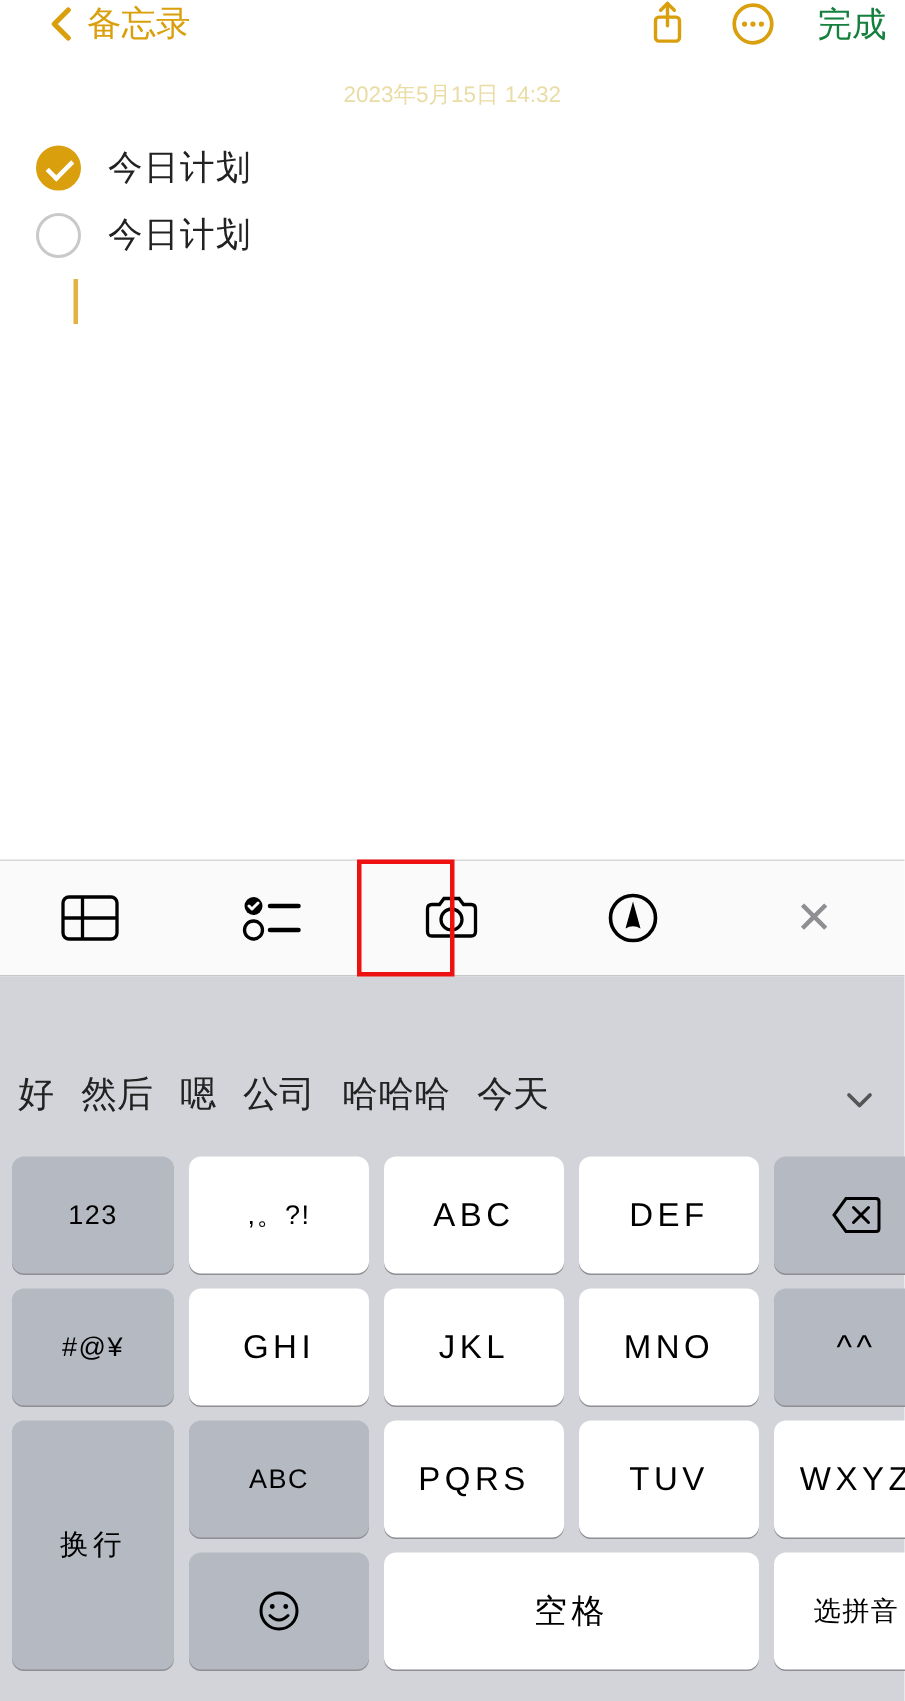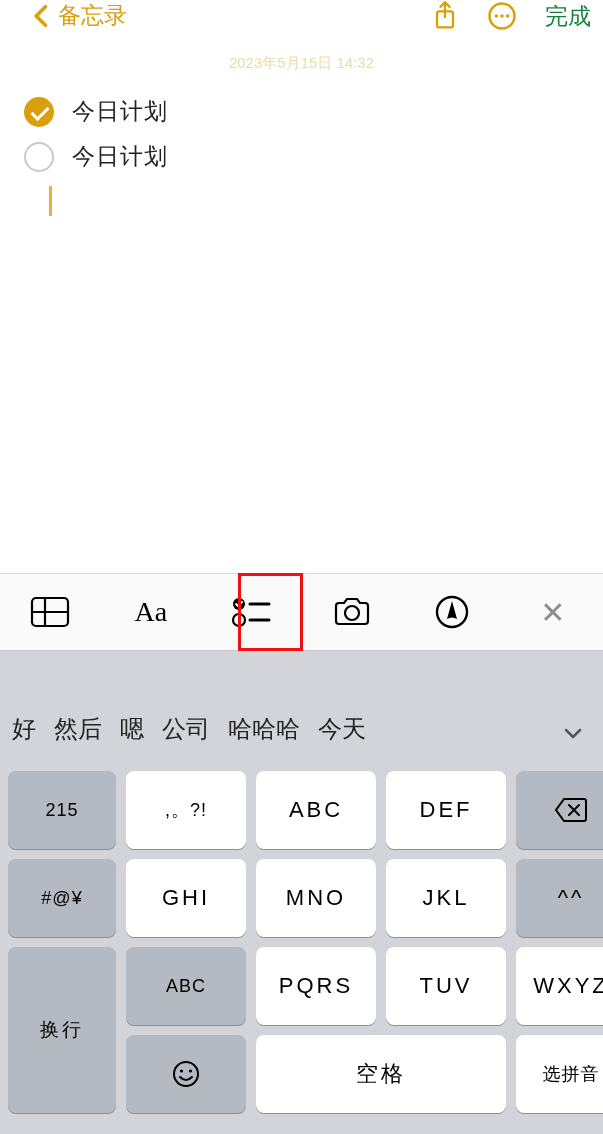--- a/index.html
+++ b/index.html
@@ -86,23 +86,20 @@
 
 <div class="format-toolbar">
   <div class="fmt-cell">
     <svg width="40" height="32" viewBox="0 0 40 32">
       <rect x="2" y="2" width="36" height="28" rx="4" fill="none" stroke="#000" stroke-width="2.2"></rect>
       <line x1="2" y1="16" x2="38" y2="16" stroke="#000" stroke-width="2.2"></line>
       <line x1="15" y1="2" x2="15" y2="30" stroke="#000" stroke-width="2.2"></line>
     </svg>
   </div>
   <div class="fmt-cell">
-    <span class="aa">Aa</span>
-  </div>
-  <div class="fmt-cell">
     <svg width="40" height="34" viewBox="0 0 40 34">
       <circle cx="8" cy="9" r="6" fill="#000"></circle>
       <polyline points="5 9 7 11 11 7" fill="none" stroke="#fafafa" stroke-width="2" stroke-linecap="round" stroke-linejoin="round"></polyline>
       <line x1="19" y1="9" x2="38" y2="9" stroke="#000" stroke-width="3" stroke-linecap="round"></line>
       <circle cx="8" cy="25" r="6" fill="none" stroke="#000" stroke-width="2.2"></circle>
       <line x1="19" y1="25" x2="38" y2="25" stroke="#000" stroke-width="3" stroke-linecap="round"></line>
     </svg>
   </div>
   <div class="fmt-cell">
     <svg width="40" height="32" viewBox="0 0 40 32">
@@ -132,41 +129,41 @@
     <span class="sugg">今天</span>
     <span class="sugg-collapse">
       <svg width="24" height="24" viewBox="0 0 24 24">
         <polyline points="5 9 12 16 19 9" fill="none" stroke="#555" stroke-width="2.5" stroke-linecap="round" stroke-linejoin="round"></polyline>
       </svg>
     </span>
   </div>
   <div class="key-grid">
 
     <div class="key func">
-        <span class="small">215</span>
+        <span class="small">123</span>
       </div>
     <div class="key">
         <span class="small">,。?!</span>
       </div>
     <div class="key">ABC</div>
     <div class="key">DEF</div>
     <div class="key func">
       <svg width="34" height="26" viewBox="0 0 34 26">
         <path d="M10 2 H30 q2 0 2 2 V22 q0 2 -2 2 H10 L2 13 Z" fill="none" stroke="#000" stroke-width="2"></path>
         <line x1="15" y1="8" x2="25" y2="18" stroke="#000" stroke-width="2" stroke-linecap="round"></line>
         <line x1="25" y1="8" x2="15" y2="18" stroke="#000" stroke-width="2" stroke-linecap="round"></line>
       </svg>
     </div>
 
     <div class="key func">
         <span class="small">#@¥</span>
       </div>
     <div class="key">GHI</div>
+    <div class="key">JKL</div>
     <div class="key">MNO</div>
-    <div class="key">JKL</div>
     <div class="key func">^^</div>
 
     <div class="key func">
         <span class="small">ABC</span>
       </div>
     <div class="key">PQRS</div>
     <div class="key">TUV</div>
     <div class="key">WXYZ</div>
     <div class="key func return-key" style="grid-row:3 / span 2;">换行</div>
 

